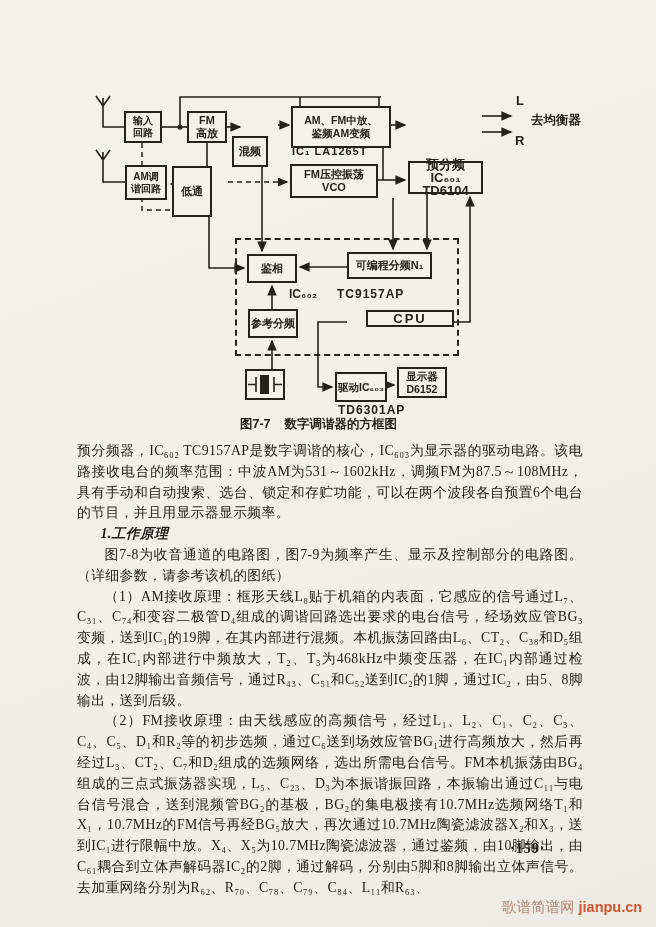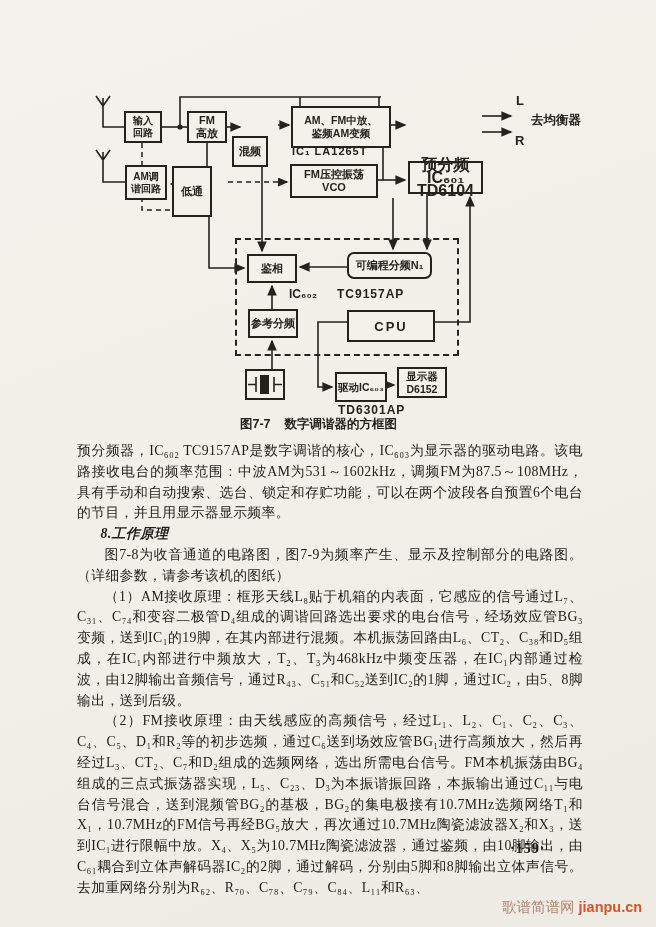--- a/index.html
+++ b/index.html
@@ -132,26 +132,26 @@
     <div class="box" style="left:187px;top:111px;width:40px;height:32px;">FM
 高放</div>
     <div class="box" style="left:232px;top:112px;width:36px;height:31px;margin-top:24px;">混频</div>
     <div class="box" style="left:291px;top:106px;width:100px;height:42px;font-size:10.5px;">AM、FM中放、
 鉴频AM变频</div>
     <div class="box" style="left:125px;top:165px;width:42px;height:35px;font-size:10px;line-height:12px;">AM调
 谐回路</div>
     <div class="box" style="left:172px;top:166px;width:40px;height:51px;">低通</div>
     <div class="box" style="left:290px;top:164px;width:88px;height:34px;">FM压控振荡
 VCO</div>
-    <div class="box" style="left:408px;top:161px;width:75px;height:33px;font-size:16px;">预分频
+    <div class="box" style="left:408px;top:161px;width:75px;height:33px;font-size:13px;">预分频
 IC₆₀₁ TD6104</div>
     <div class="box" style="left:247px;top:254px;width:50px;height:29px;">鉴相</div>
-    <div class="box" style="left:347px;top:252px;width:85px;height:27px;border-radius:7px;">可编程分频N₁</div>
+    <div class="box" style="left:347px;top:252px;width:85px;height:27px;">可编程分频N₁</div>
     <div class="box" style="left:248px;top:309px;width:50px;height:29px;">参考分频</div>
-    <div class="box" style="left:347px;top:310px;width:88px;height:32px;font-size:13px;letter-spacing:2px;">CPU</div>
+    <div class="box" style="left:366px;top:310px;width:88px;height:17px;font-size:13px;letter-spacing:2px;">CPU</div>
     <div class="box" style="left:245px;top:369px;width:40px;height:31px;">
       <svg width="36" height="27" viewBox="0 0 36 27">
         <g stroke="#25221e" stroke-width="1.6" fill="none">
           <path d="M1,13.5 L9,13.5 M9,6 L9,21 M27,6 L27,21 M27,13.5 L35,13.5"></path>
           <rect x="13" y="4" width="9" height="19" fill="#25221e" stroke="none"></rect>
         </g>
       </svg>
     </div>
     <div class="box" style="left:335px;top:372px;width:52px;height:30px;font-size:10.5px;">驱动IC₆₀₃</div>
     <div class="box" style="left:397px;top:367px;width:50px;height:31px;font-size:10.5px;">显示器
@@ -165,21 +165,21 @@
     <div class="dlabel" style="left:515px;top:133px;font-size:13px;">R</div>
     <div class="dlabel" style="left:531px;top:112px;font-size:12.5px;">去均衡器</div>
 
     <div class="caption">
       <span>图7-7</span><span class="gap"></span><span>数字调谐器的方框图</span>
     </div>
   </div>
 
   <div class="bodytext">
     <p>预分频器，IC₆₀₂ TC9157AP是数字调谐的核心，IC₆₀₃为显示器的驱动电路。该电路接收电台的频率范围：中波AM为531～1602kHz，调频FM为87.5～108MHz，具有手动和自动搜索、选台、锁定和存贮功能，可以在两个波段各自预置6个电台的节目，并且用显示器显示频率。</p>
-    <p class="head">8.工作原理</p>
+    <p class="head">1.工作原理</p>
     <p class="indent">图7-8为收音通道的电路图，图7-9为频率产生、显示及控制部分的电路图。（详细参数，请参考该机的图纸）</p>
     <p class="indent">（1）AM接收原理：框形天线L₈贴于机箱的内表面，它感应的信号通过L₇、C₃₁、C₇₄和变容二极管D₄组成的调谐回路选出要求的电台信号，经场效应管BG₃变频，送到IC₁的19脚，在其内部进行混频。本机振荡回路由L₆、CT₂、C₃₈和D₅组成，在IC₁内部进行中频放大，T₂、T₃为468kHz中频变压器，在IC₁内部通过检波，由12脚输出音频信号，通过R₄₃、C₅₁和C₅₂送到IC₂的1脚，通过IC₂，由5、8脚输出，送到后级。</p>
     <p class="indent">（2）FM接收原理：由天线感应的高频信号，经过L₁、L₂、C₁、C₂、C₃、C₄、C₅、D₁和R₂等的初步选频，通过C₆送到场效应管BG₁进行高频放大，然后再经过L₃、CT₂、C₇和D₂组成的选频网络，选出所需电台信号。FM本机振荡由BG₄组成的三点式振荡器实现，L₅、C₂₃、D₃为本振谐振回路，本振输出通过C₁₁与电台信号混合，送到混频管BG₂的基极，BG₂的集电极接有10.7MHz选频网络T₁和X₁，10.7MHz的FM信号再经BG₅放大，再次通过10.7MHz陶瓷滤波器X₂和X₃，送到IC₁进行限幅中放。X₄、X₅为10.7MHz陶瓷滤波器，通过鉴频，由10脚输出，由C₆₁耦合到立体声解码器IC₂的2脚，通过解码，分别由5脚和8脚输出立体声信号。去加重网络分别为R₆₂、R₇₀、C₇₈、C₇₉、C₈₄、L₁₁和R₆₃、</p>
   </div>
 
   <div class="pagenum">·159·</div>
 
   <div class="watermark">
     <span class="site">歌谱简谱网</span>
     <span class="url">jianpu.cn</span>

